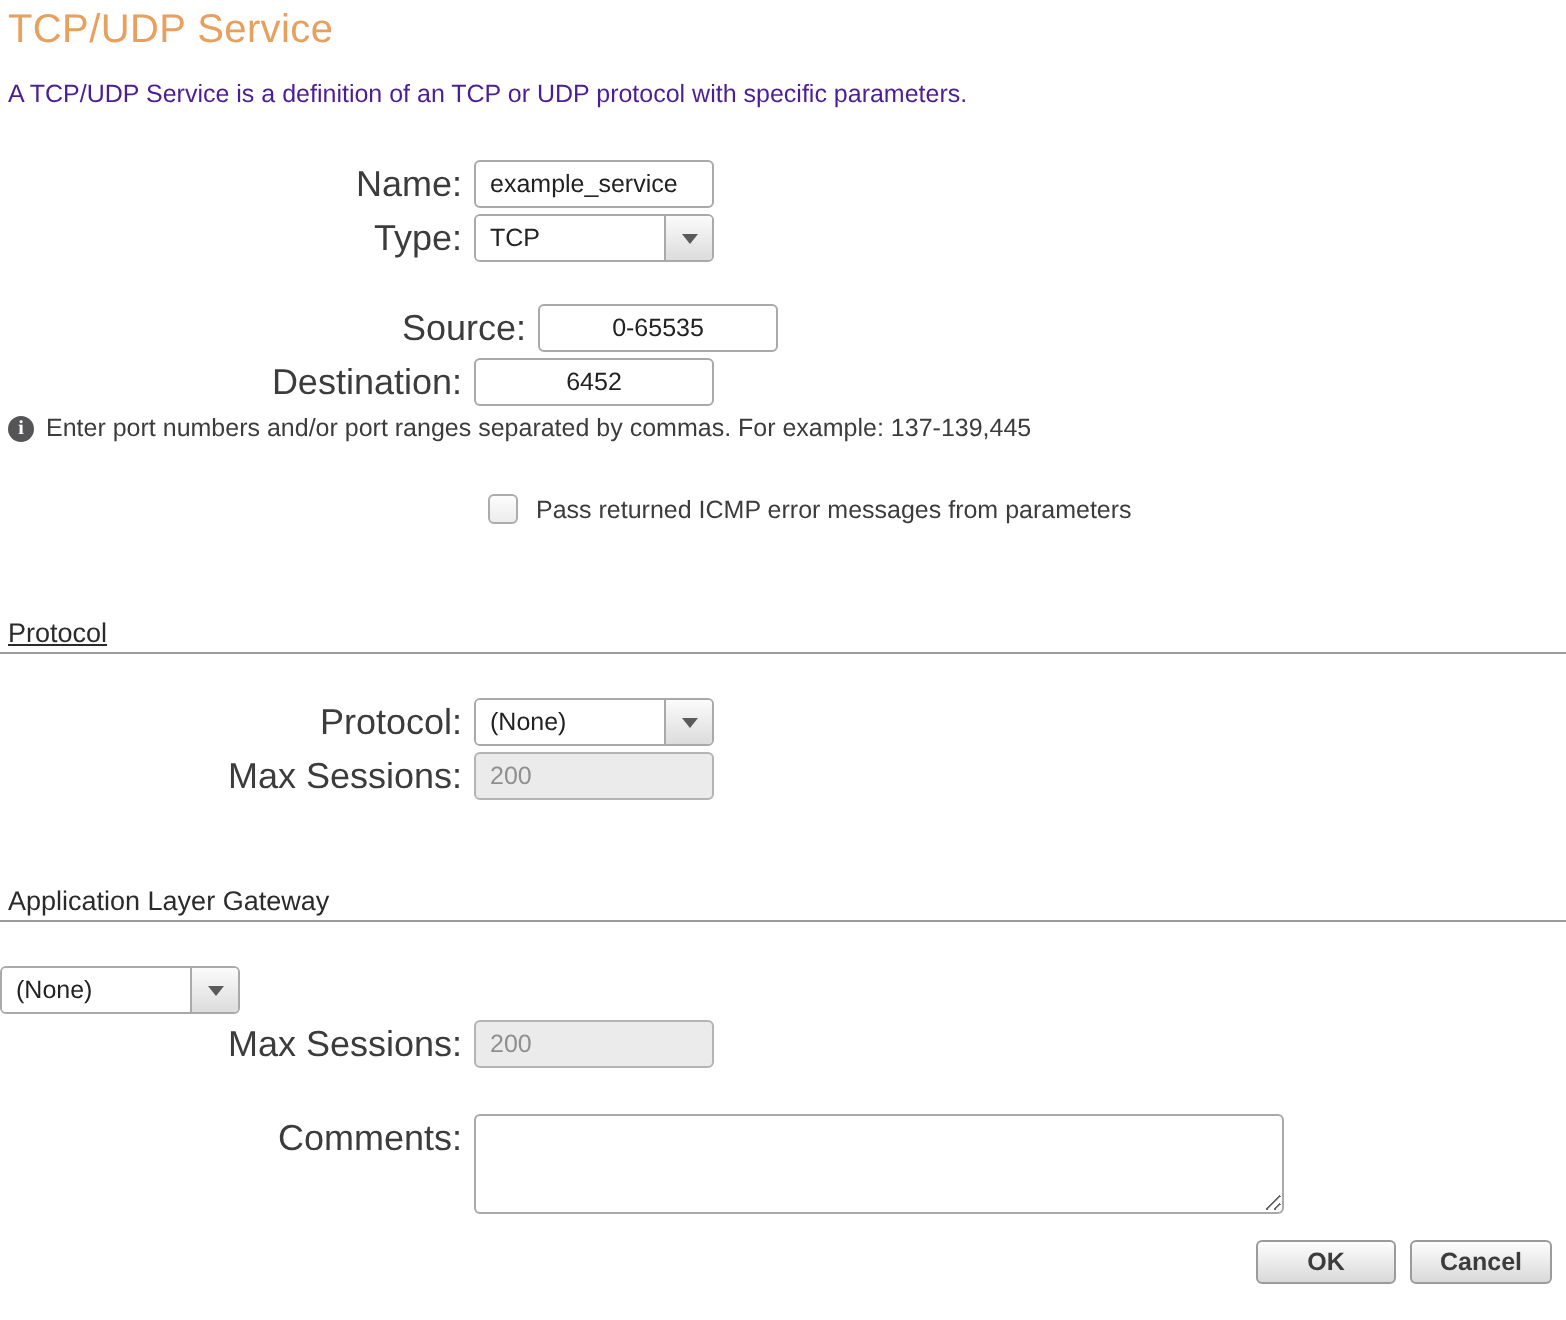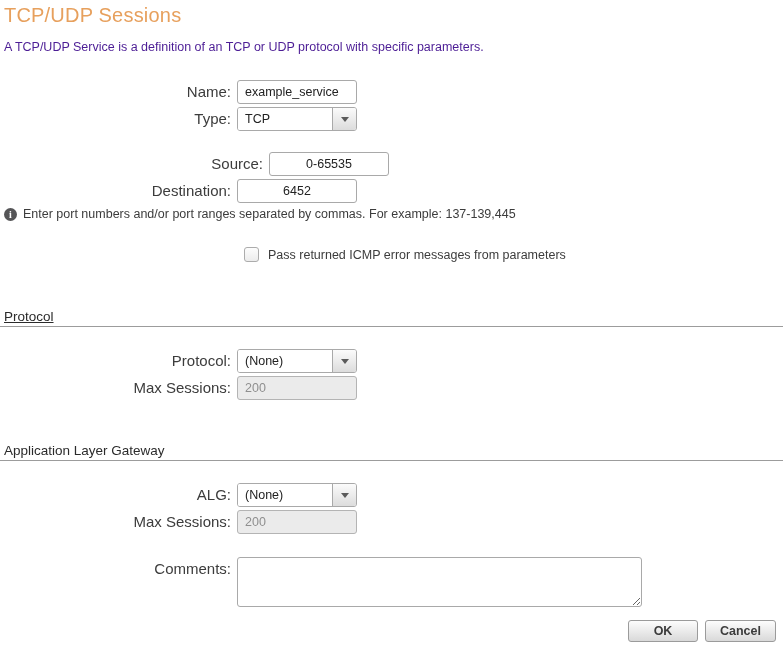--- a/index.html
+++ b/index.html
@@ -29,21 +29,21 @@
     display: flex;
     align-items: center;
     margin-bottom: 3px;
   }
   .form-row.top-align { align-items: flex-start; }
 
   .lbl {
     width: 237px;
     text-align: right;
     padding-right: 6px;
-    font-size: 15px;
+    font-size: 18px;
     color: #3c3c3c;
     flex: 0 0 237px;
     line-height: 24px;
   }
 
   input.txt {
     width: 120px;
     height: 24px;
     border: 1px solid #a9a9a9;
     border-radius: 3px;
@@ -184,21 +184,21 @@
   .mt-protocol-head { margin-top: 47px; text-decoration: underline; }
   .mt-alg-head { margin-top: 43px; }
   .mt-section-rows { margin-top: 22px; }
   .mt-comments { margin-top: 23px; }
 </style>
 </head>
 <body>
 
 <div class="page">
 
-  <h1 class="title">TCP/UDP Sessions</h1>
+  <h1 class="title">TCP/UDP Service</h1>
   <p class="desc">A TCP/UDP Service is a definition of an TCP or UDP protocol with specific parameters.</p>
 
   <div class="form-row mt-name">
     <label class="lbl">Name:</label>
     <input class="txt" type="text" value="example_service" style="">
   </div>
 
   <div class="form-row">
     <label class="lbl">Type:</label>
     <div class="select">
@@ -241,21 +241,20 @@
     </div>
   </div>
   <div class="form-row">
     <label class="lbl">Max Sessions:</label>
     <input class="txt disabled" type="text" disabled="" value="200" style="">
   </div>
 
   <h2 class="section-head mt-alg-head">Application Layer Gateway</h2>
 
   <div class="form-row mt-section-rows">
-    <label class="lbl">ALG:</label>
     <div class="select">
       <span class="select-text">(None)</span>
       <span class="select-arrow">
           <span class="tri"></span>
         </span>
     </div>
   </div>
   <div class="form-row">
     <label class="lbl">Max Sessions:</label>
     <input class="txt disabled" type="text" disabled="" value="200" style="">

